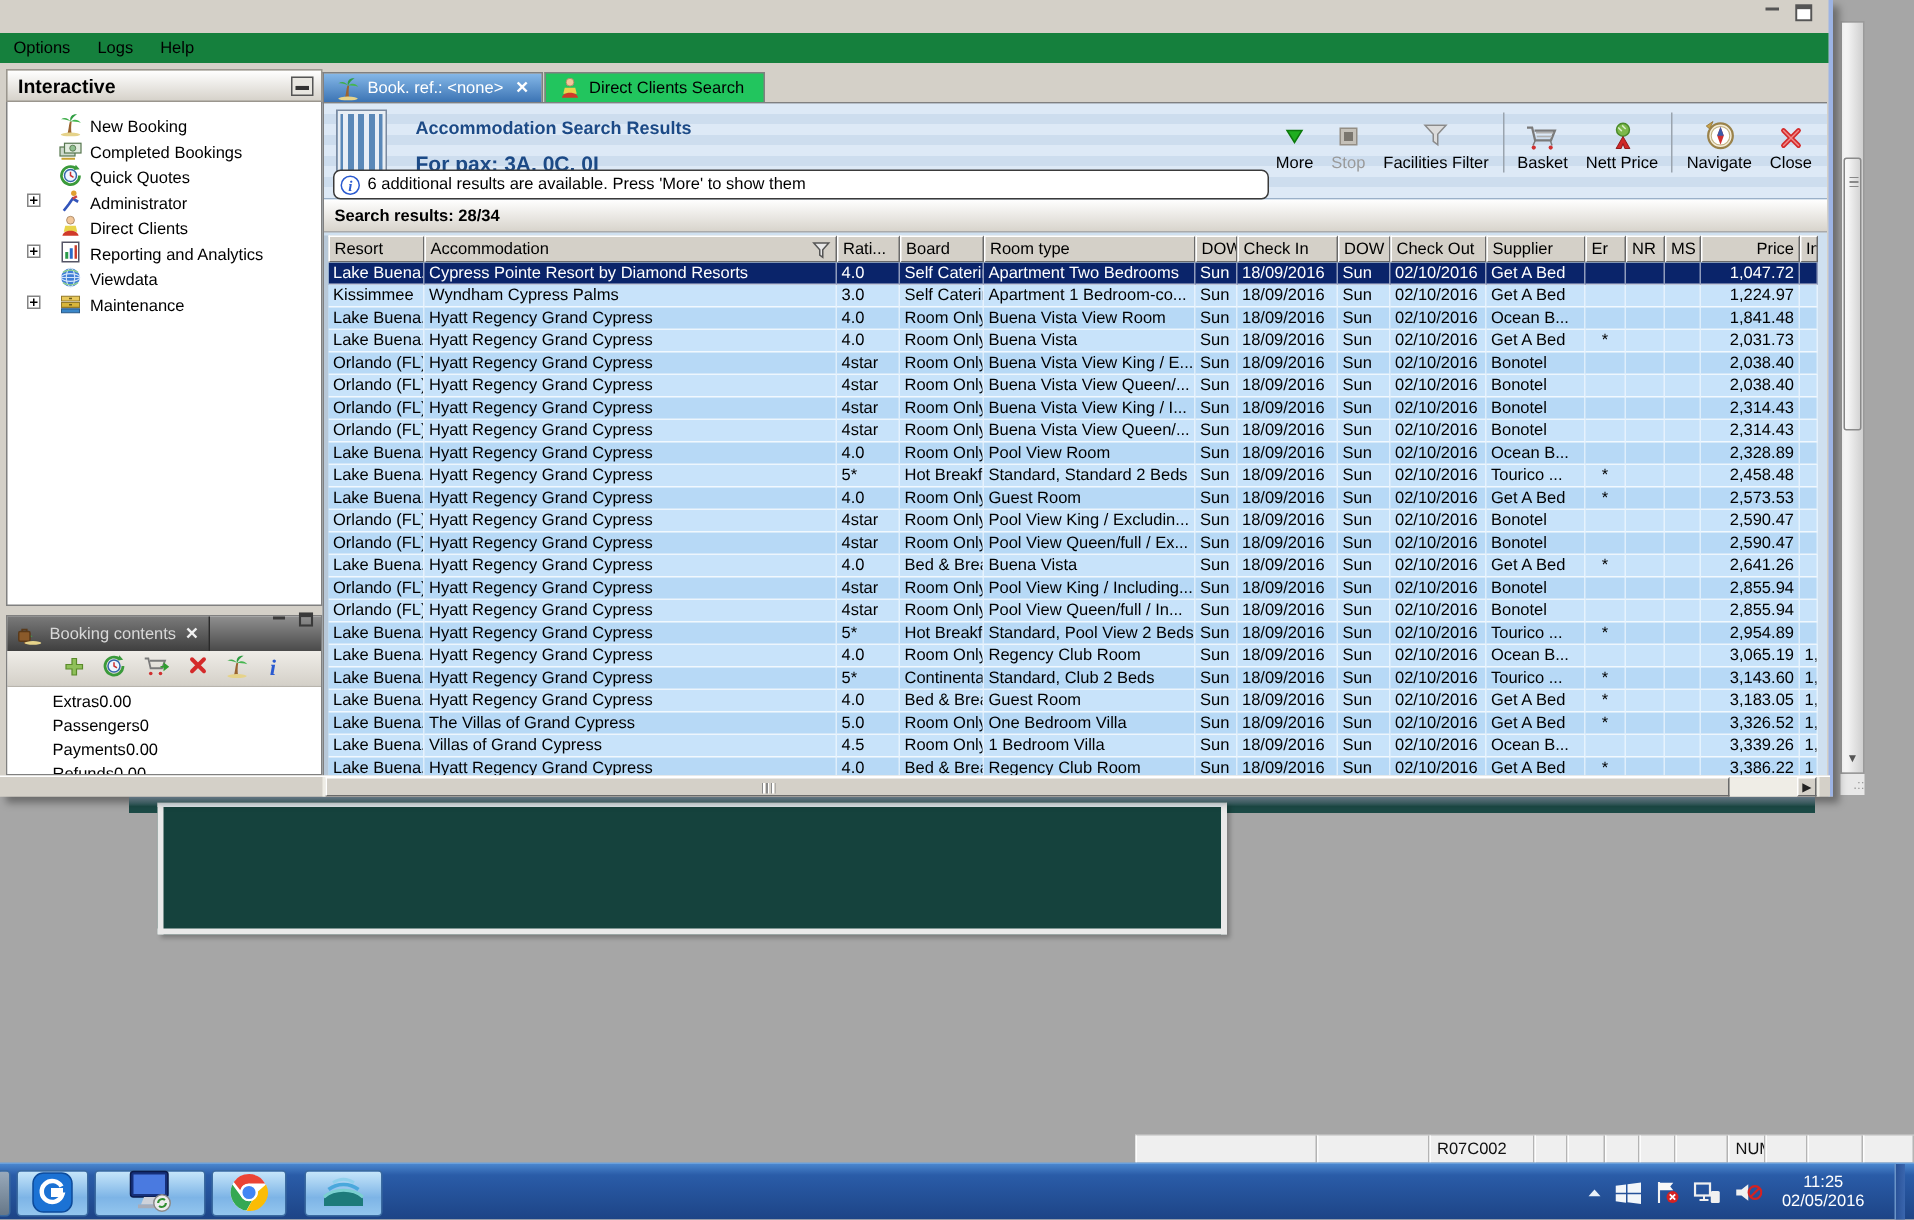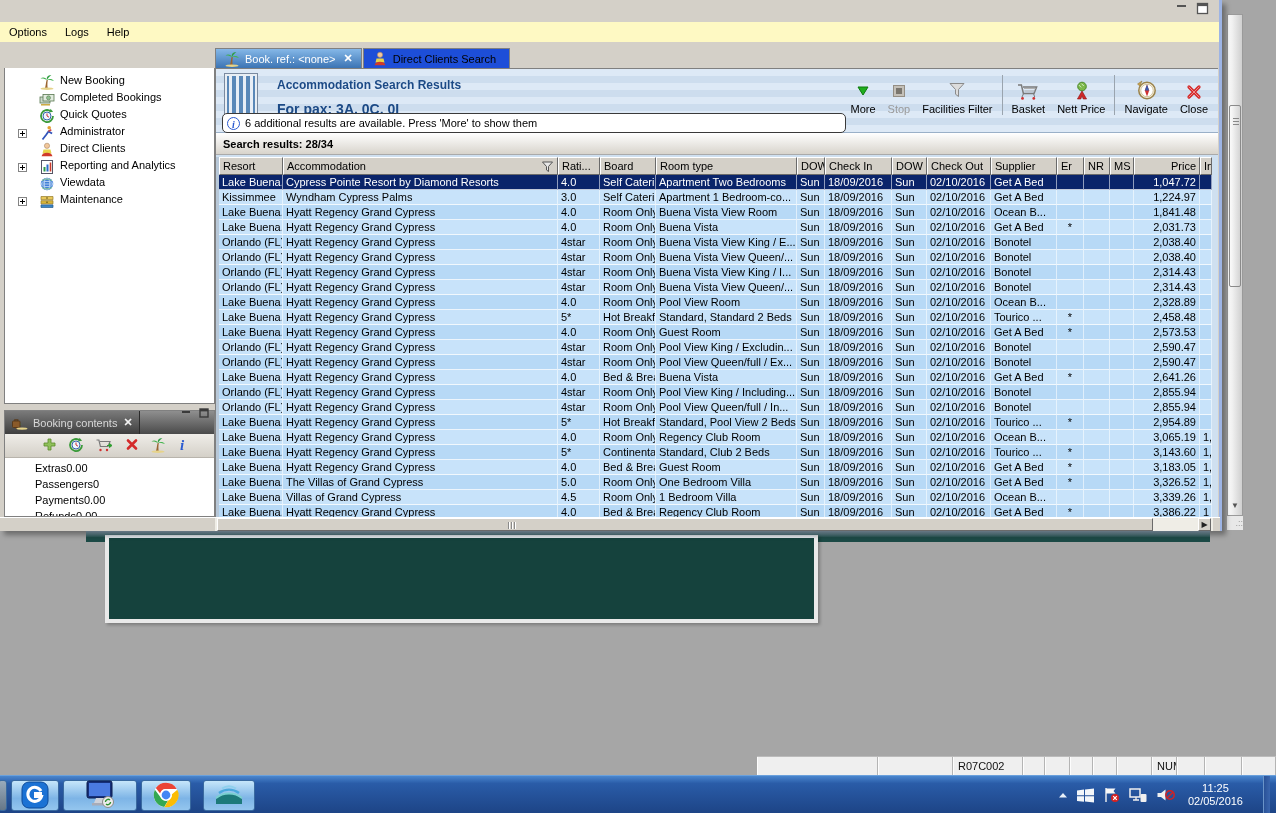--- a/index.html
+++ b/index.html
@@ -21,30 +21,30 @@
   .status-cell { height:100%; border-right:1px solid #b4b4b4; border-left:1px solid #fdfdfd; overflow:hidden; white-space:nowrap; padding:3px 6px 0 4px; color:#111; }
 
   
   .app-window { left:0; top:0; width:1222px; height:531px; background:#d4d0c8; border-right:3px solid #9db4e4; box-shadow:4px 4px 5px rgba(0,0,0,.35); }
 
   .titlebar { position:absolute; left:0; top:0; width:100%; height:22px; background:linear-gradient(180deg,#2b3c8f,#0c1c66 70%); color:#fff; display:flex; align-items:center; padding-left:3px; }
   .titlebar .title { font-weight:bold; font-size:12px; margin-left:4px; letter-spacing:.2px; }
   .win-controls { position:absolute; right:4px; top:3px; display:flex; gap:2px; }
   .wbtn { width:18px; height:15px; background:#d4d0c8; border-top:1px solid #fff; border-left:1px solid #fff; border-right:1px solid #404040; border-bottom:1px solid #404040; display:flex; align-items:center; justify-content:center; }
 
-  .menubar { position:absolute; left:0; top:22px; width:100%; height:20px; background:#fef9c3; display:flex; align-items:center; }
+  .menubar { position:absolute; left:0; top:22px; width:100%; height:20px; background:#15803d; display:flex; align-items:center; }
   .menu-item { padding:0 9px; line-height:20px; color:#000; }
 
   
   .sidebar { position:absolute; left:4px; top:46px; width:211px; height:471px; }
   .sb-header { position:absolute; left:0; top:0; width:100%; height:22px; background:linear-gradient(180deg,#ffffff,#d6d2ca); border:1px solid #9a968e; display:flex; align-items:center; }
   .sb-header .t { font-weight:bold; font-size:13px; margin-left:7px; }
   .sb-collapse { position:absolute; right:5px; top:4px; width:15px; height:13px; border:1px solid #555; background:#e8e6e0; font-size:9px; line-height:11px; text-align:center; color:#333; }
   .sb-tree { position:absolute; left:0; top:22px; width:100%; height:336px; background:#fff; border:1px solid #808080; border-top:none; overflow:hidden; padding-top:6px; }
-  .tree-item { height:17px; display:flex; align-items:flex-start; position:relative; }
+  .tree-item { height:17px; display:flex; align-items:flex-end; position:relative; }
   .plusbox { position:absolute; left:13px; top:4px; width:9px; height:9px; border:1px solid #848484; background:#fff; }
   .plusbox::before { content:""; position:absolute; left:1px; top:3px; width:5px; height:1px; background:#000; }
   .plusbox::after { content:""; position:absolute; left:3px; top:1px; width:1px; height:5px; background:#000; }
   .tree-item .ic { margin-left:34px; }
   .tree-item .lbl { margin-left:5px; }
   .sb-split { position:absolute; left:0; top:358px; width:100%; height:6px; background:#d4d0c8; }
 
   
   .bk-panel { position:absolute; left:0; top:364px; width:100%; height:107px; border:1px solid #808080; background:#fff; }
   .bk-tabbar { position:absolute; left:0; top:0; width:100%; height:23px; background:linear-gradient(180deg,#8f8f8f,#4a4a4a); display:flex; }
@@ -53,21 +53,21 @@
   .bk-x { color:#f2f2f2; font-weight:bold; font-size:11px; }
   .bk-winbtns { position:absolute; right:4px; top:-4px; display:flex; gap:6px; }
   .bk-toolbar { position:absolute; left:0; top:23px; width:100%; height:24px; background:linear-gradient(180deg,#efede8,#d4d0c8); border-bottom:1px solid #b8b4ac; display:flex; align-items:center; justify-content:center; gap:11px; padding-left:10px; }
   .bk-list { position:absolute; left:0; top:47px; width:100%; bottom:0; background:#fff; overflow:hidden; padding-top:3px; }
   .bk-row { height:16px; display:flex; justify-content:flex-start; padding:1px 10px 0 30px; }
 
   
   .tabstrip { position:absolute; left:215px; top:48px; width:1003px; height:20px; display:flex; align-items:flex-end; }
   .tab { height:20px; display:flex; align-items:center; padding:0 8px; border:1px solid #808080; border-bottom:none; margin-right:1px; }
   .tab.active { background:linear-gradient(180deg,#85b8e8,#3c74b4); color:#fff; }
-  .tab.inactive { background:#1d4ed8; color:#000;align-items:center; }
+  .tab.inactive { background:#22c55e; color:#000;align-items:center; }
   .tab .lbl { margin:0 5px; }
   .tab .tx { font-weight:bold; margin-left:3px; }
   .strip-btns { position:absolute; right:10px; top:2px; display:flex; gap:8px; }
 
   .maincontent { position:absolute; left:215px; top:68px; width:1003px; height:449px; border-left:1px solid #808080; border-top:1px solid #808080; background:#cfe0f0; overflow:hidden; }
   .chead { position:absolute; left:0; top:0; width:100%; height:64px; background:repeating-linear-gradient(180deg,#dde9f6 0 7px,#cdddee 7px 14px); border-bottom:1px solid #9ab0c8; }
   .bldg { position:absolute; left:8px; top:4px; width:34px; height:55px; background:repeating-linear-gradient(90deg,#5a88b8 0 4px,#e8eef6 4px 7px), #dfe8f2; border:1px solid #7a8aa0; box-shadow:inset 0 0 0 2px #e8eef4; }
   .ctitle { position:absolute; left:61px; top:9px; font-size:12px; font-weight:bold; color:#1c4a86; }
   .csub { position:absolute; left:61px; top:32px; font-size:14px; font-weight:bold; color:#1c4a86; z-index:1; }
   .infobar { position:absolute; left:6px; top:44px; width:624px; height:20px; background:#fff; border:1px solid #3a3a3a; border-radius:5px; display:flex; align-items:center; z-index:3; }
@@ -147,20 +147,24 @@
   </div>
 
 <div class="abs app-window">
   <div class="menubar" id="menubar">
       <span class="menu-item">Options</span>
       <span class="menu-item">Logs</span>
       <span class="menu-item">Help</span>
     </div>
 
   <div class="sidebar">
+    <div class="sb-header">
+      <span class="t">Interactive</span>
+      <span class="sb-collapse">▬</span>
+    </div>
     <div class="sb-tree" id="sbtree">
         <div class="tree-item">
           <span class="ic">
             <svg width="16" height="16" viewBox="0 0 16 16">
               <path d="M7.6 6c-.8 3-.9 6-1.7 8.6h2.9C8.2 11.7 8.4 8.6 8.8 6z" fill="#9a6430"></path>
               <path d="M8 6C6.2 3.4 3.9 2.9 1.5 4.6 4 4.3 6.2 5 8 6z" fill="#3fae4a"></path>
               <path d="M8 6C7.2 2.8 9 1 12.4 1.2 10.3 2.4 8.9 4.1 8 6z" fill="#2f9e42"></path>
               <path d="M8 6c2.6-1.7 5-1.4 6.9.9C12.4 6 10.1 6 8 6z" fill="#45b64f"></path>
               <ellipse cx="8" cy="14.7" rx="6.5" ry="1.3" fill="#e6d38a"></ellipse>
             </svg>

